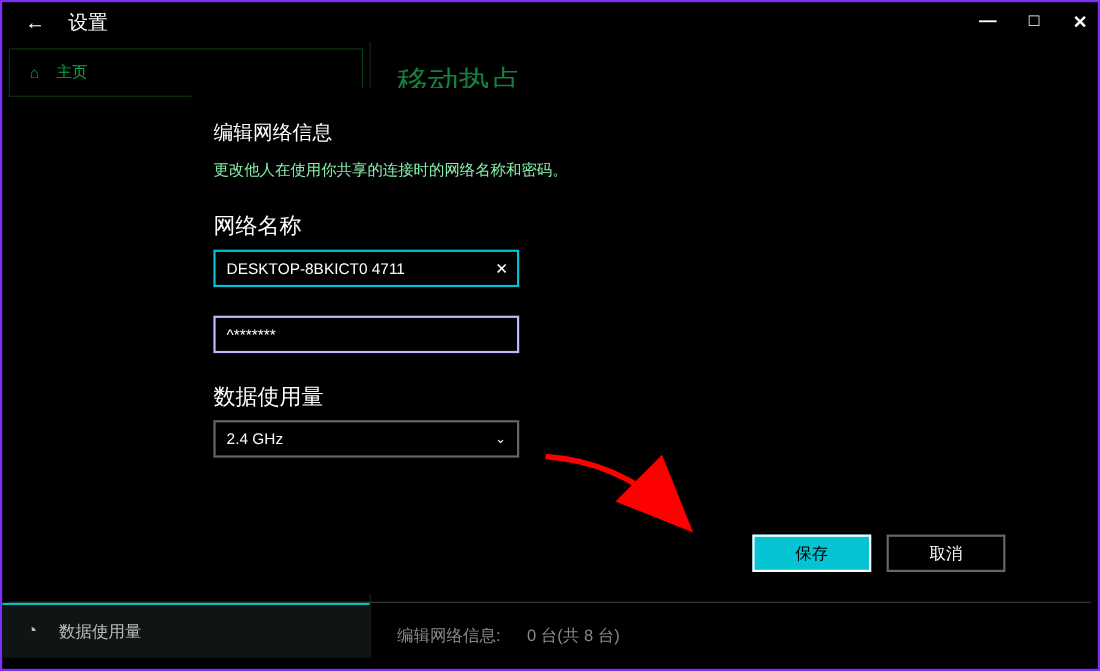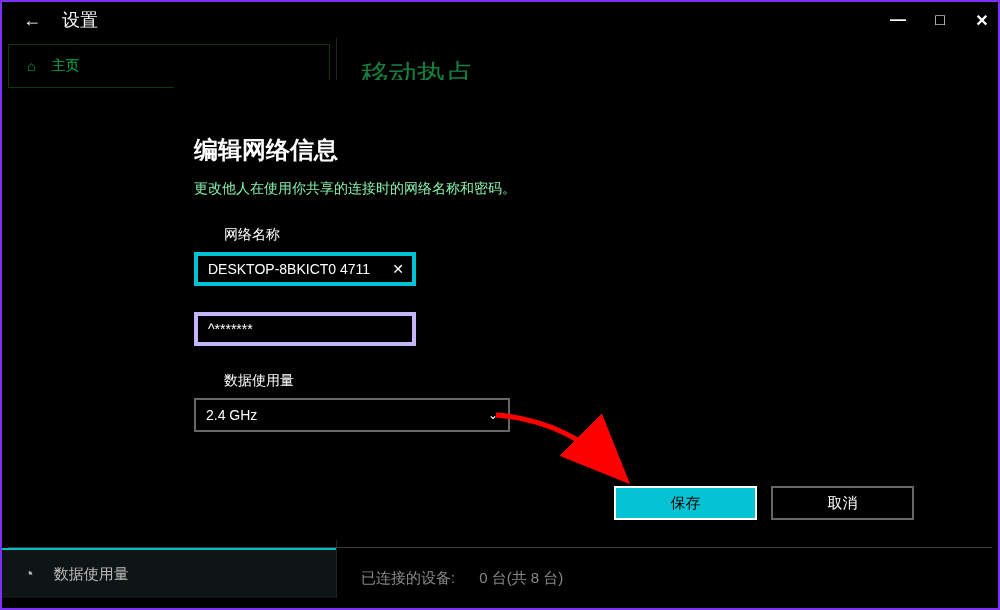--- a/index.html
+++ b/index.html
@@ -96,75 +96,73 @@
     .dialog {
       position: absolute;
       left: 172px;
       top: 78px;
       width: 760px;
       height: 460px;
       background: #000;
       padding: 28px 20px 20px 20px;
     }
     .dialog-title {
-      font-size: 24px;
-      font-weight: 700;
+      font-size: 18px;
+      font-weight: 400;
       margin-bottom: 14px;
-      margin-top: 26px;
     }
     .dialog-sub {
       font-size: 14px;
       margin-bottom: 28px;
       color: #86efac;
     }
     .field-label {
-      font-size: 14px;
+      font-size: 20px;
       margin-bottom: 8px;
       display: block;
-      margin-left: 30px;
     }
     .input-box {
-      width: 222px;
+      width: 278px;
       height: 34px;
-      border: 4px solid #c4b5fd;
+      border: 2px solid #c4b5fd;
       background: transparent;
       color: #fff;
       padding: 0 34px 0 10px;
       font-size: 14px;
       position: relative;
       display: flex; align-items: center;
     }
     .input-box.focused { border-color: #00c4d6; }
     .input-box .clear-x {
       position: absolute; right: 8px; top: 50%; transform: translateY(-50%);
       font-size: 14px; color: #fff; cursor: pointer;
     }
     .input-box input {
       background: transparent; border: none; color: #fff; width: 100%;
       font-size: 14px; outline: none;
     }
     .field-group { margin-bottom: 26px; }
     .select-box {
-      width: 316px;
+      width: 278px;
       height: 34px;
       border: 2px solid #666;
       background: transparent;
       padding: 0 10px;
       display: flex; align-items: center; justify-content: space-between;
       font-size: 14px;
       cursor: pointer;
     }
     .chevron { font-size: 12px; }
     .dialog-buttons {
       position: absolute;
       right: 20px; bottom: 20px;
       display: flex; gap: 14px;
     }
     .btn {
-      width: 143px; height: 34px;
+      width: 108px; height: 34px;
       display: flex; align-items: center; justify-content: center;
       font-size: 15px;
       border: 2px solid #666;
       cursor: pointer;
     }
     .btn-primary {
       background: #06c3d4;
       border: 2px solid #fff;
       color: #000;
     }
@@ -196,21 +194,21 @@
   </div>
   <div class="data-usage">
     <span class="clock-icon">◔</span>
     <span>数据使用量</span>
   </div>
 </div>
 
 <div class="main-area">
   <div class="page-heading">移动热点</div>
   <div class="connected-info">
-    <span>已连接的设备:</span>
+    <span>编辑网络信息:</span>
     <span>0 台(共 8 台)</span>
   </div>
 </div>
 
 <div class="hr-sep"></div>
 
 <div class="dialog">
   <div class="dialog-title">编辑网络信息</div>
   <div class="dialog-sub">更改他人在使用你共享的连接时的网络名称和密码。</div>
 

